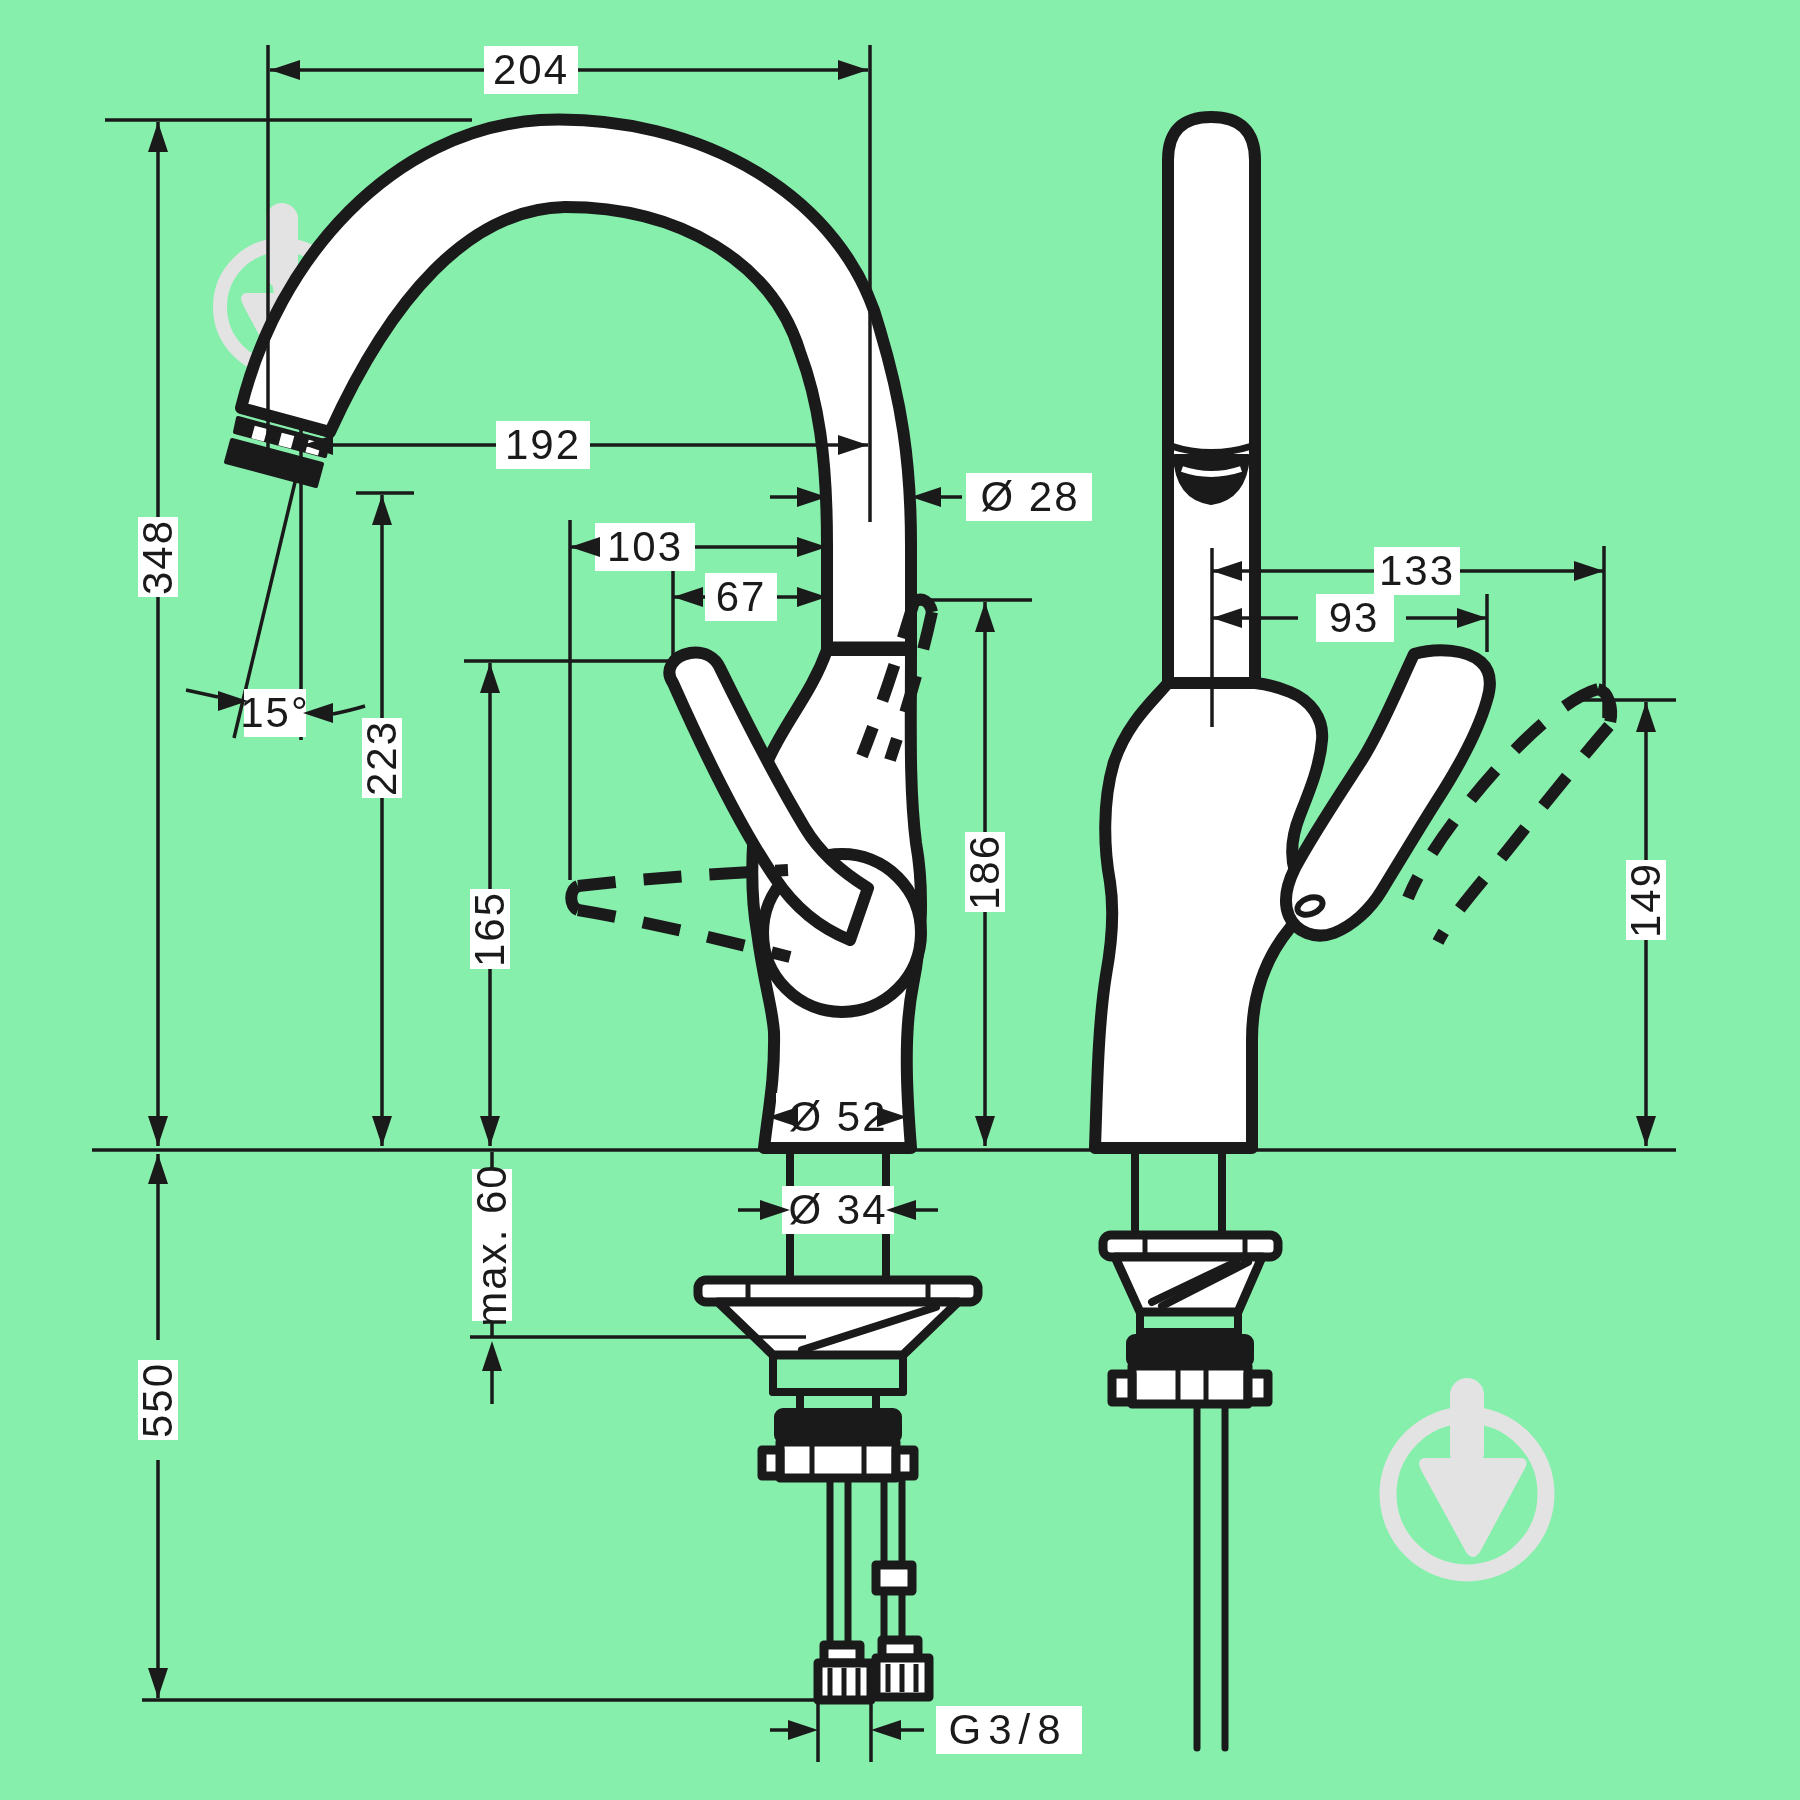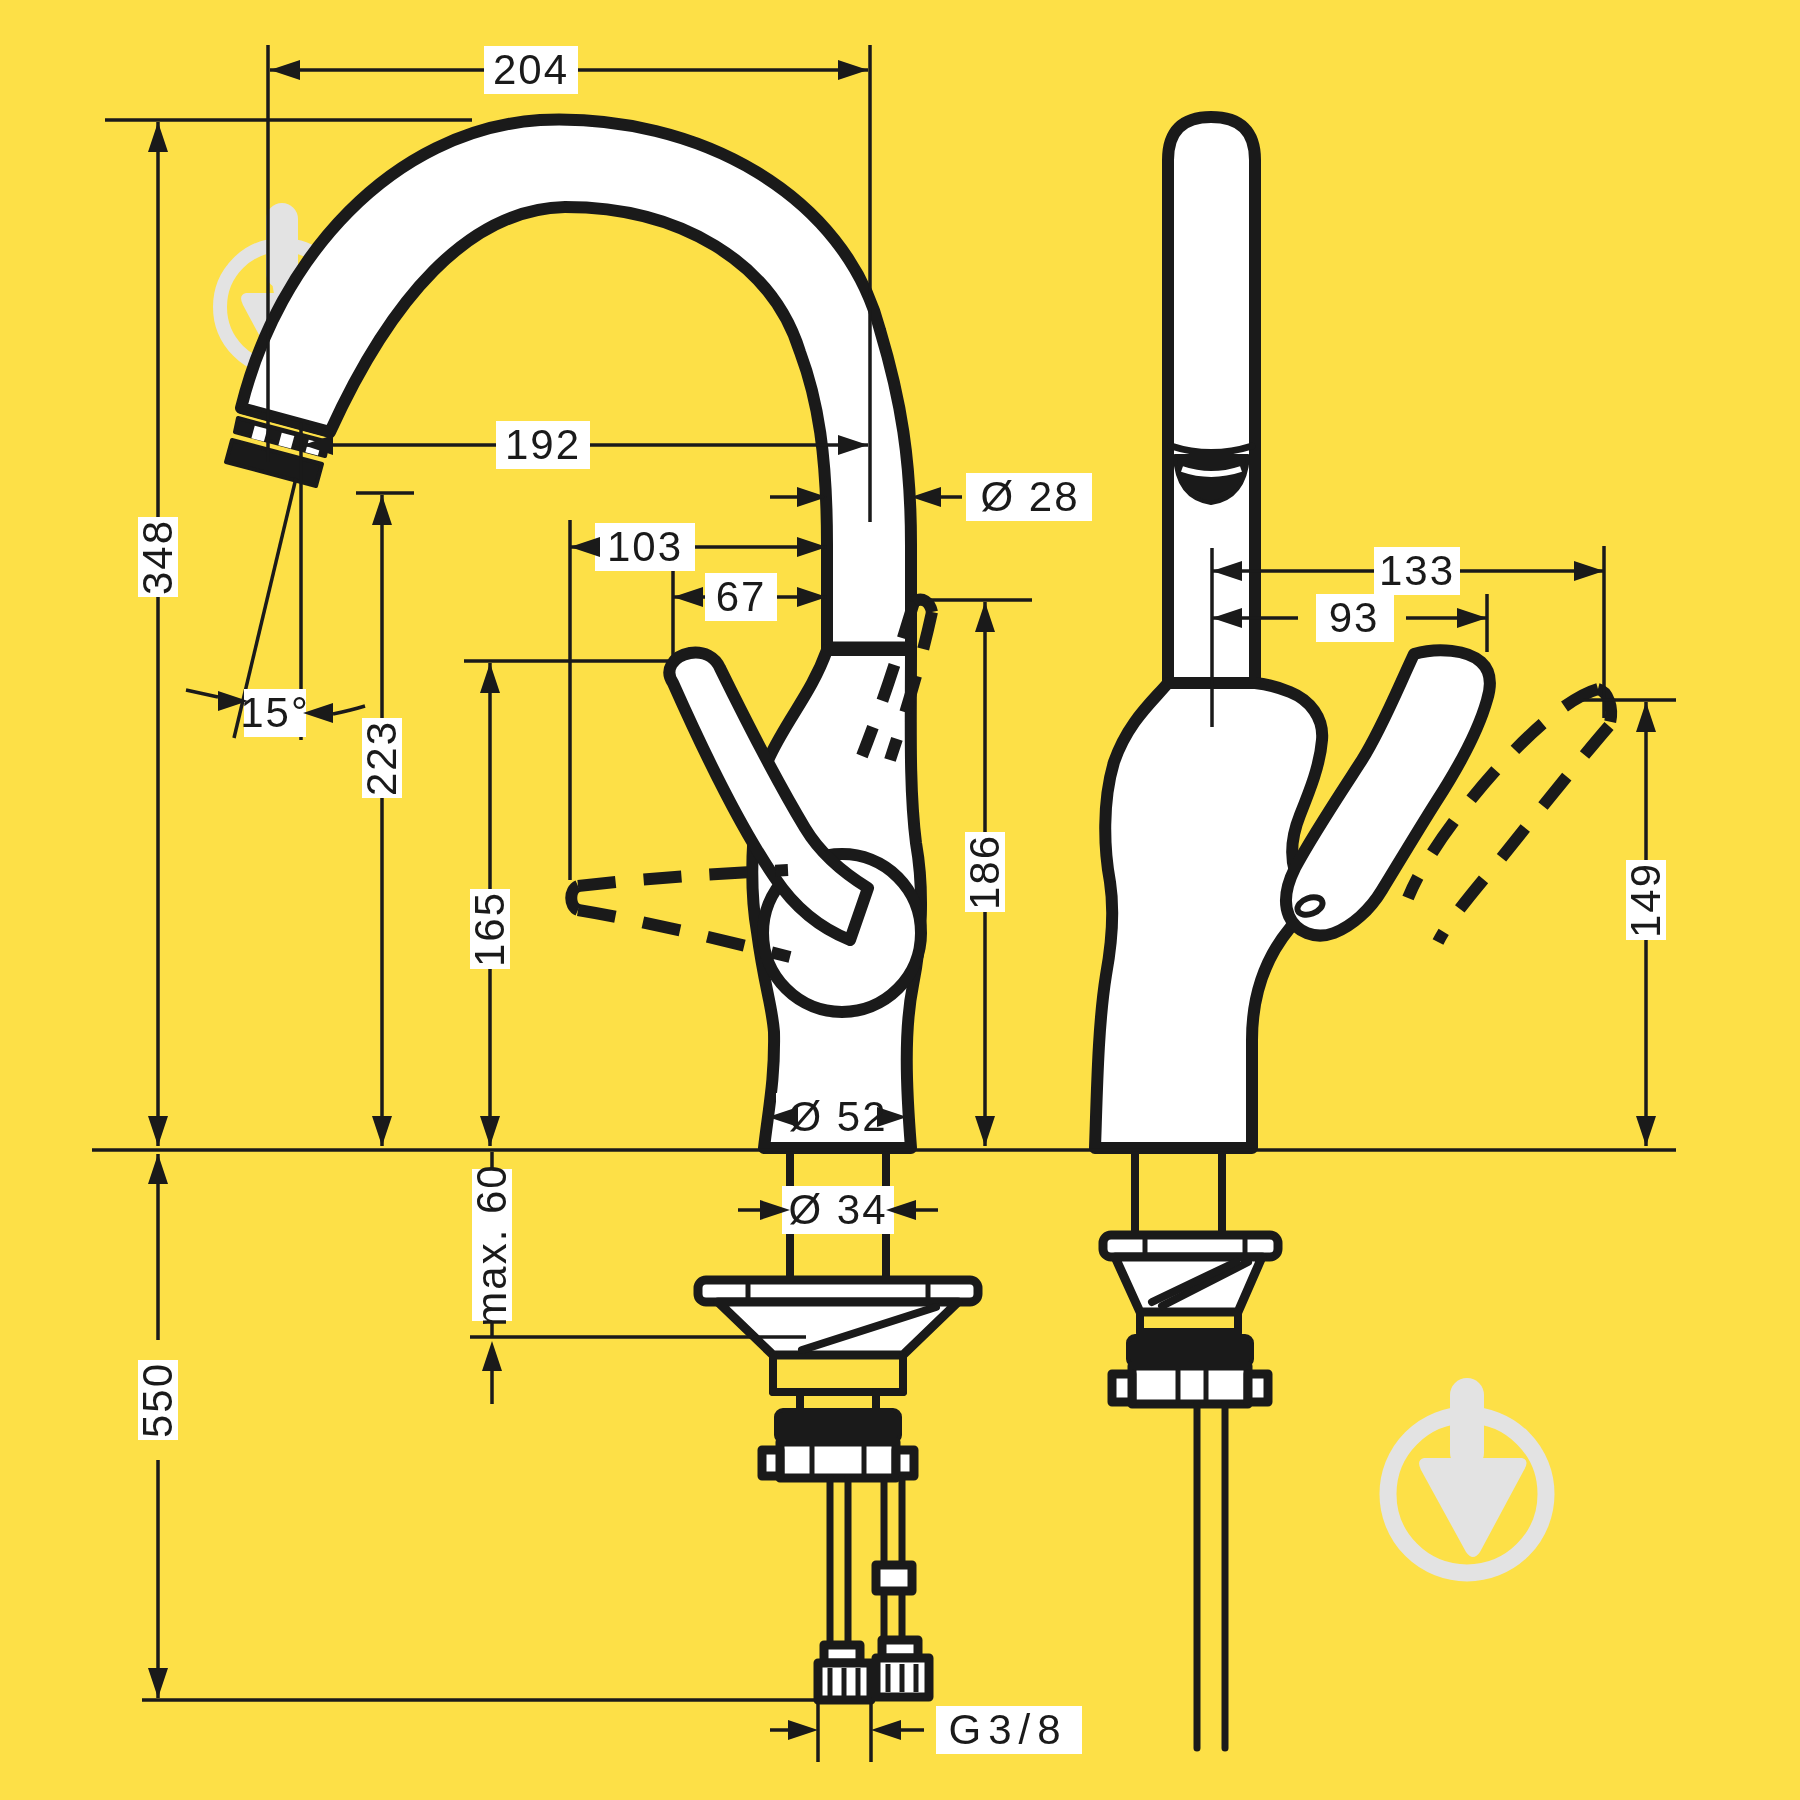--- a/index.html
+++ b/index.html
@@ -1,16 +1,16 @@
 <!DOCTYPE html>
 <html><head>
 <meta charset="utf-8">
 <style>
   html,body{margin:0;padding:0;background:#ffffff;}
-  .stage{width:1800px;height:1800px;position:relative;background:#fde047;}
+  .stage{width:1800px;height:1800px;position:relative;background:#86efac;}
   svg{display:block}
   .dim{font-family:"Liberation Sans",sans-serif;font-size:42px;fill:#1a1a1a;letter-spacing:2px;}
   .dimwide{letter-spacing:7px;}
   .ol{stroke:#1a1a1a;stroke-width:12;fill:#fff;stroke-linejoin:round;stroke-linecap:round;}
   .olthin{stroke:#1a1a1a;stroke-width:7;fill:none;stroke-linecap:round;}
   .hw{stroke:#1a1a1a;stroke-width:9;fill:#fff;stroke-linejoin:round;}
   .hwl{stroke:#1a1a1a;stroke-width:8;fill:none;stroke-linecap:round;}
   .hatch{stroke:#1a1a1a;stroke-width:5;fill:none;}
   .blk{fill:#1a1a1a;stroke:#1a1a1a;stroke-width:4;stroke-linejoin:round;}
   .ln{stroke:#1a1a1a;stroke-width:3.5;fill:none;stroke-linecap:butt;}

